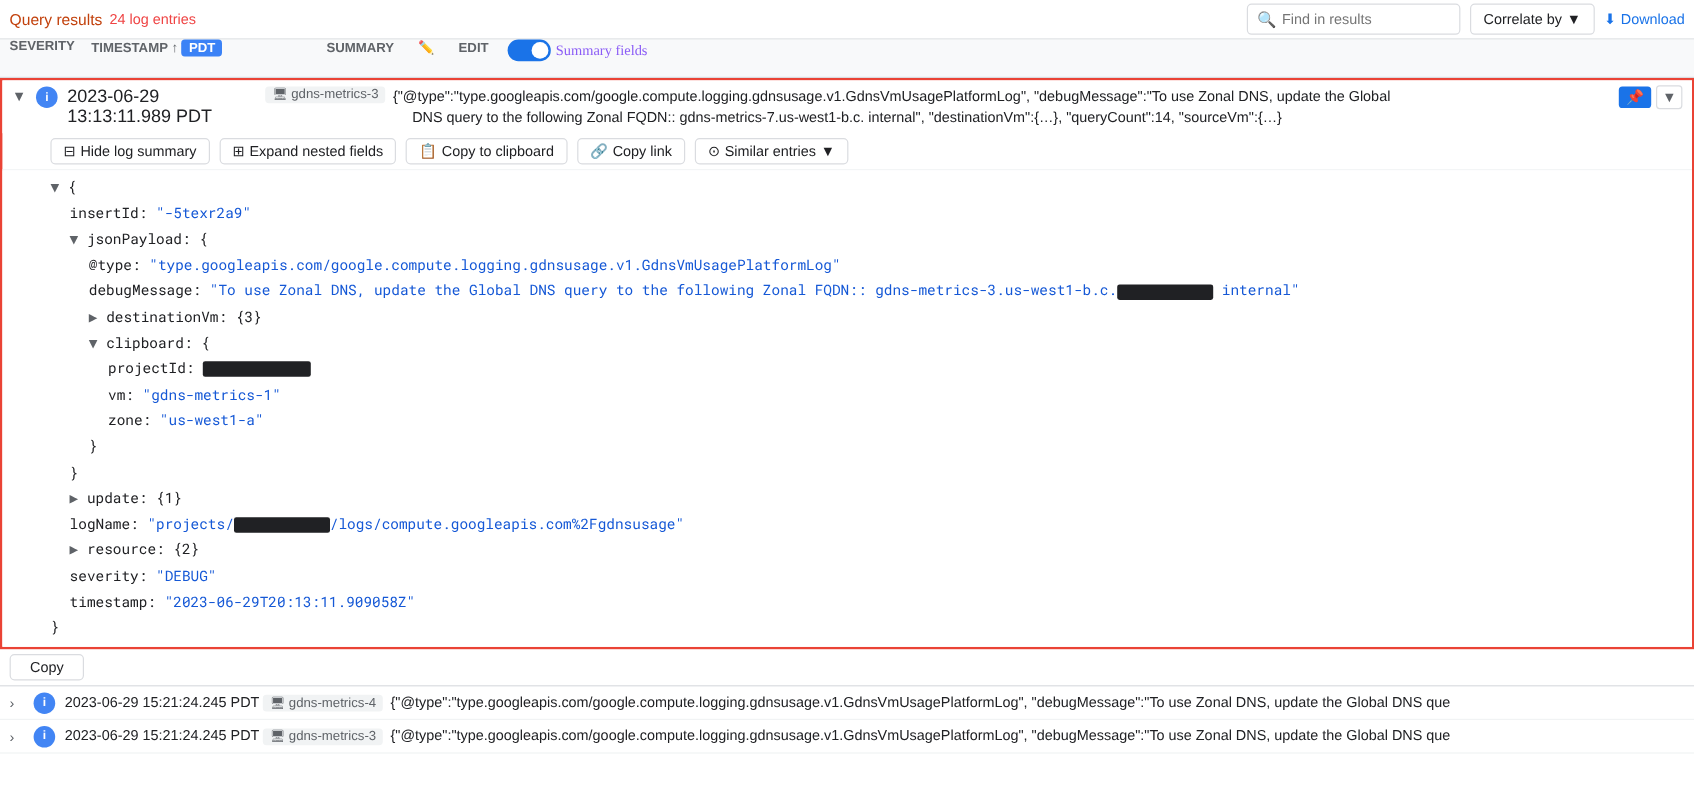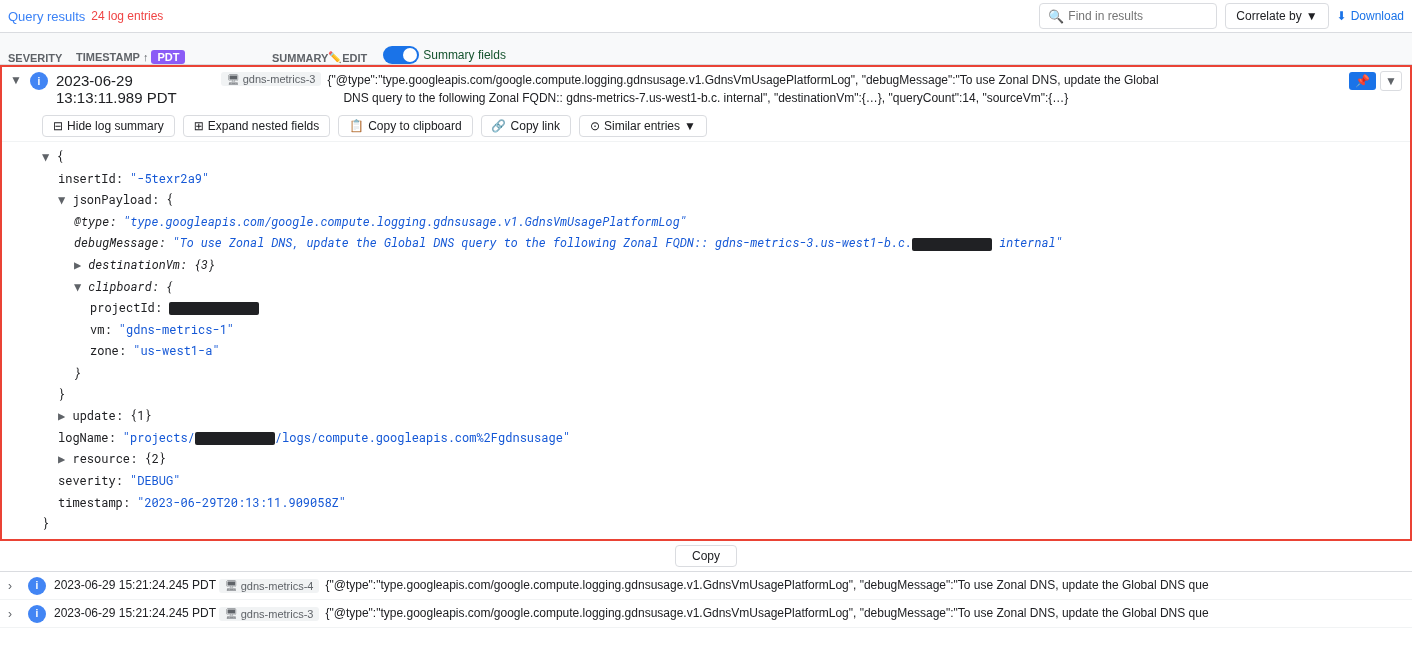--- a/index.html
+++ b/index.html
@@ -5,21 +5,21 @@
     * { box-sizing: border-box; margin: 0; padding: 0; }
     body { font-family: 'Google Sans', Arial, sans-serif; font-size: 12px; background: #fff; overflow: hidden; }
 
     
     .toolbar {
       display: flex; align-items: center; height: 33px;
       border-bottom: 1px solid #dadce0; padding: 0 8px; gap: 8px;
       background: #fff;
     }
     .toolbar-left { display: flex; align-items: center; gap: 6px; flex: 1; }
-    .toolbar-title { font-size: 13px; font-weight: 500; color: #3b82f6; }
+    .toolbar-title { font-size: 13px; font-weight: 500; color: #c2410c; }
     .toolbar-count { font-size: 12px; color: #ef4444; }
     .toolbar-right { display: flex; align-items: center; gap: 8px; }
     .search-box {
       display: flex; align-items: center; border: 1px solid #dadce0;
       border-radius: 4px; padding: 2px 8px; gap: 4px; height: 26px;
     }
     .search-box input {
       border: none; outline: none; font-size: 12px; color: #202124; width: 140px;
       background: transparent;
     }
@@ -30,33 +30,33 @@
       background: #fff; height: 26px;
     }
     .download-btn {
       display: flex; align-items: center; gap: 4px;
       border: none; background: none;
       font-size: 12px; color: #1a73e8; cursor: pointer; font-weight: 500;
     }
 
     
     .col-headers {
-      display: flex; align-items: flex-end; height: 32px;
+      display: flex; align-items: flex-start; height: 32px;
       border-bottom: 1px solid #dadce0; padding: 0 8px; gap: 8px;
       background: #f8f9fa;
     }
     .col-severity { width: 60px; font-size: 11px; font-weight: 600; color: #5f6368; text-transform: uppercase; }
     .col-timestamp { width: 180px; font-size: 11px; font-weight: 600; color: #5f6368; text-transform: uppercase; display: flex; align-items: center; gap: 3px; }
-    .col-pdt { background: #8b5cf6; color: #fff; border-radius: 3px; padding: 1px 6px; font-size: 11px; }
-    .col-summary { font-size: 11px; font-weight: 600; color: #5f6368; text-transform: uppercase; display: flex; align-items: center; gap: 0; margin-left: 8px; }
+    .col-pdt { background: #3b82f6; color: #fff; border-radius: 3px; padding: 1px 6px; font-size: 11px; }
+    .col-summary { font-size: 11px; font-weight: 600; color: #5f6368; text-transform: uppercase; display: flex; align-items: center; gap: 20px; margin-left: 8px; }
     .edit-icon { color: #5f6368; font-size: 11px; }
     .summary-fields-toggle { display: flex; align-items: center; gap: 4px; }
     .toggle-on { width: 36px; height: 18px; background: #1a73e8; border-radius: 9px; display: inline-block; position: relative; }
     .toggle-on::after { content: ''; position: absolute; right: 2px; top: 2px; width: 14px; height: 14px; background: #fff; border-radius: 50%; }
-    .summary-fields-label { font-size: 12px; font-weight: 500; color: #14532d; }
+    .summary-fields-label { font-size: 12px; font-weight: 500; color: #8b5cf6; font-family: Liberation Serif, serif; }
 
     
     .log-entry-expanded {
       border: 2px solid #ea4335; background: #fff;
     }
     .log-entry-header {
       display: flex; align-items: flex-start; padding: 4px 8px;
       background: #fff; min-height: 36px; position: relative;
     }
     .expand-btn { width: 16px; cursor: pointer; color: #5f6368; margin-right: 4px; margin-top: 2px; flex-shrink: 0; }
@@ -87,34 +87,34 @@
     
     .log-detail {
       padding: 4px 8px 4px 40px; font-family: 'Roboto Mono', monospace; font-size: 12px;
       line-height: 1.8; color: #202124; background: #fff;
     }
     .log-detail .key { color: #202124; }
     .log-detail .str-val { color: #1558d6; }
     .log-detail .num-val { color: #c5221f; }
     .log-detail .expand-tri { color: #5f6368; cursor: pointer; }
     .log-detail .indent1 { margin-left: 16px; }
-    .log-detail .indent2 { margin-left: 32px; font-style: italic; }
+    .log-detail .indent2 { margin-left: 32px; }
     .log-detail .indent3 { margin-left: 48px; }
     .log-detail .redacted { display: inline-block; background: #202124; width: 100px; height: 13px; border-radius: 2px; vertical-align: middle; }
 
     
     .log-entry-collapsed {
       display: flex; align-items: center; padding: 3px 8px;
       border-bottom: 1px solid #f1f3f4; min-height: 28px; cursor: pointer;
     }
     .log-entry-collapsed .expand-btn { color: #5f6368; margin-right: 4px; }
     .log-entry-collapsed .log-message { font-size: 12px; color: #202124; flex: 1; white-space: nowrap; overflow: hidden; text-overflow: ellipsis; }
 
     .copy-row {
-      display: flex; justify-content: center; padding: 4px 8px;
+      display: flex; justify-content: flex-start; padding: 4px 8px;
       border-bottom: 1px solid #dadce0;
     }
     .copy-row-btn {
       border: 1px solid #dadce0; background: #fff; border-radius: 4px;
       padding: 3px 16px; font-size: 12px; color: #202124; cursor: pointer;
     }
 
     .scroll-area { overflow-y: auto; height: calc(658px - 65px); }
     .collapsed-list { }
   </style>

